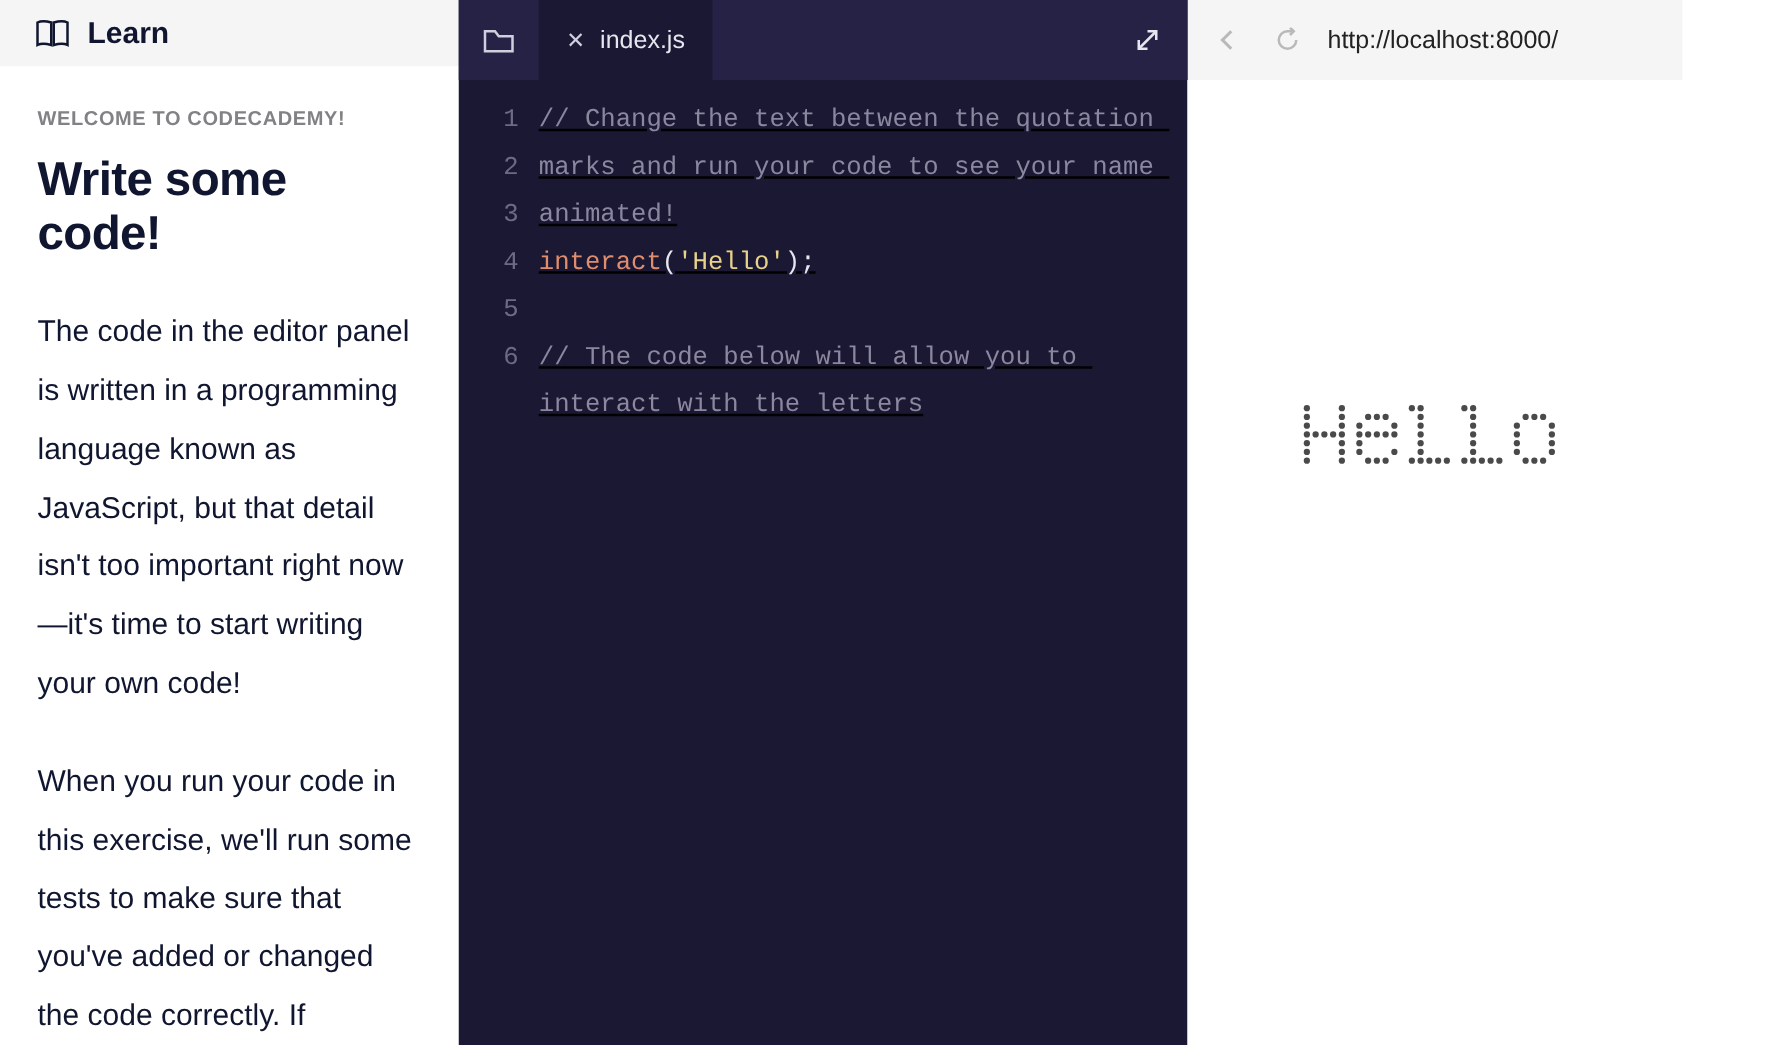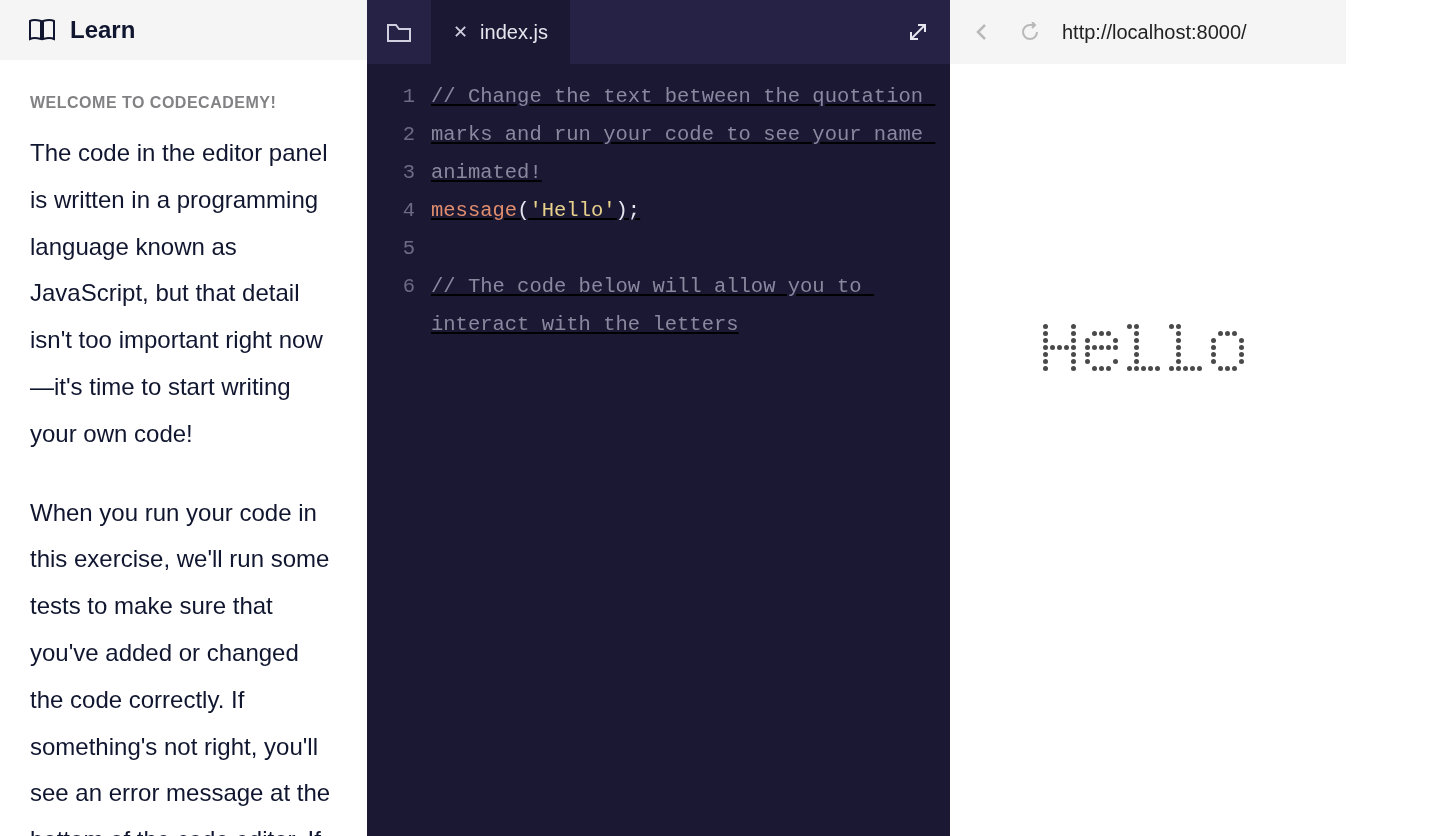--- a/index.html
+++ b/index.html
@@ -60,20 +60,21 @@
       <span class="book-icon">
         <svg width="28" height="24" viewBox="0 0 28 24" fill="none" stroke="#10162f" stroke-width="2">
           <path d="M2 3 C2 3 6 1 13 3 L13 21 C6 19 2 21 2 21 Z"></path>
           <path d="M26 3 C26 3 22 1 15 3 L15 21 C22 19 26 21 26 21 Z"></path>
         </svg>
       </span>
       <span class="learn-label" data-bind="left.learn_label">Learn</span>
     </div>
     <div class="lesson-body">
       <div class="welcome" data-bind="left.welcome">WELCOME TO CODECADEMY!</div>
+      <h1 class="lesson-title" data-bind="left.title">Write some code!</h1>
       <p class="lesson-p" data-bind="left.p1">The code in the editor panel is written in a programming language known as JavaScript, but that detail isn't too important right now—it's time to start writing your own code!</p>
       <p class="lesson-p" data-bind="left.p2">When you run your code in this exercise, we'll run some tests to make sure that you've added or changed the code correctly. If something's not right, you'll see an error message at the bottom of the code editor. If everything</p>
     </div>
   </div>
 
   <div class="editor-panel">
     <div class="editor-tabs">
       <div class="folder-btn">
         <svg width="26" height="22" viewBox="0 0 26 22" fill="none" stroke-width="2">
           <path d="M2 4 L10 4 L13 8 L24 8 L24 20 L2 20 Z"></path>
@@ -97,21 +98,21 @@
       <div class="gutter">
         <div data-bind="editor.lines.n1">1</div>
         <div data-bind="editor.lines.n2">2</div>
         <div data-bind="editor.lines.n3">3</div>
         <div data-bind="editor.lines.n4">4</div>
         <div data-bind="editor.lines.n5">5</div>
         <div data-bind="editor.lines.n6">6</div>
       </div>
       <div class="code">
         <div class="line"><span class="tok-comment" data-bind="editor.code.c1">// Change the text between the quotation marks and run your code to see your name animated!</span></div>
-        <div class="line"><span class="tok-fn" data-bind="editor.code.fn_draw">message</span><span class="tok-punc" data-bind="editor.code.paren_open">(</span><span class="tok-str" data-bind="editor.code.str_hello">'Hello'</span><span class="tok-punc" data-bind="editor.code.paren_close_semi">);</span></div>
+        <div class="line"><span class="tok-fn" data-bind="editor.code.fn_draw">interact</span><span class="tok-punc" data-bind="editor.code.paren_open">(</span><span class="tok-str" data-bind="editor.code.str_hello">'Hello'</span><span class="tok-punc" data-bind="editor.code.paren_close_semi">);</span></div>
         <div class="line"></div>
         <div class="line"><span class="tok-comment" data-bind="editor.code.c4">// The code below will allow you to interact with the letters</span></div>
         <div class="line"></div>
       </div>
     </div>
 
   </div>
 
   <div class="browser-panel">
     <div class="browser-bar">

